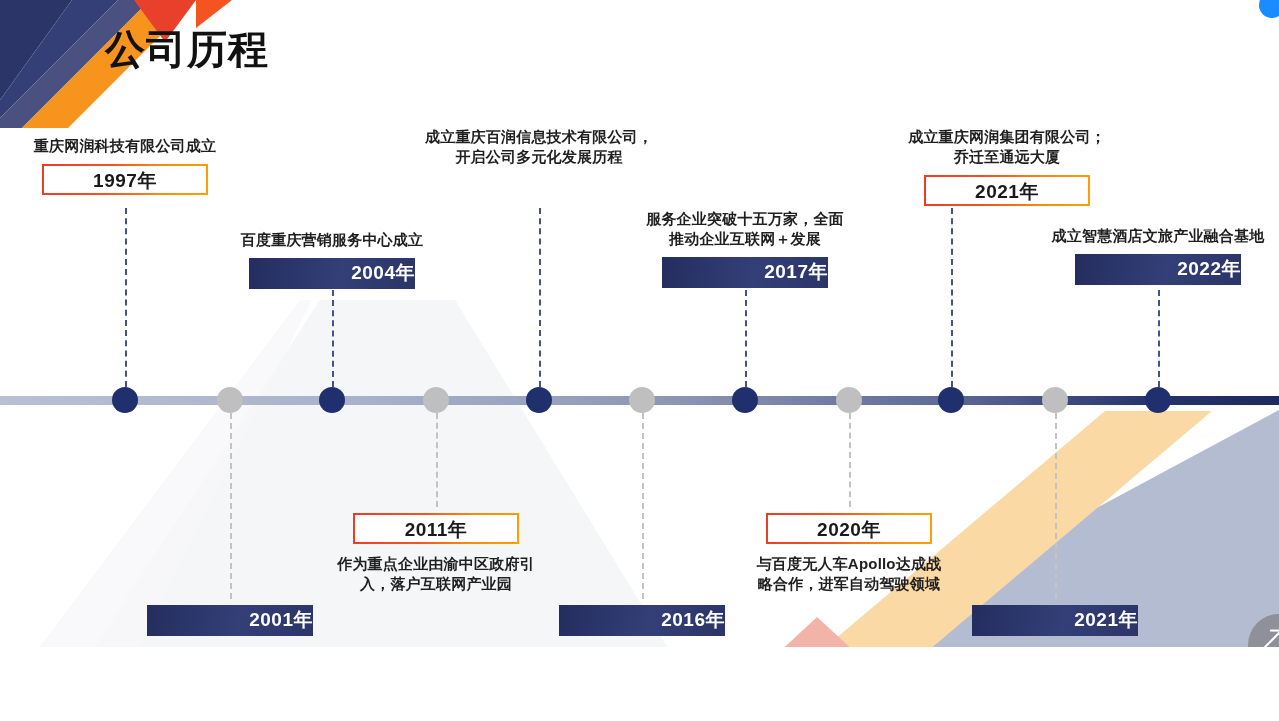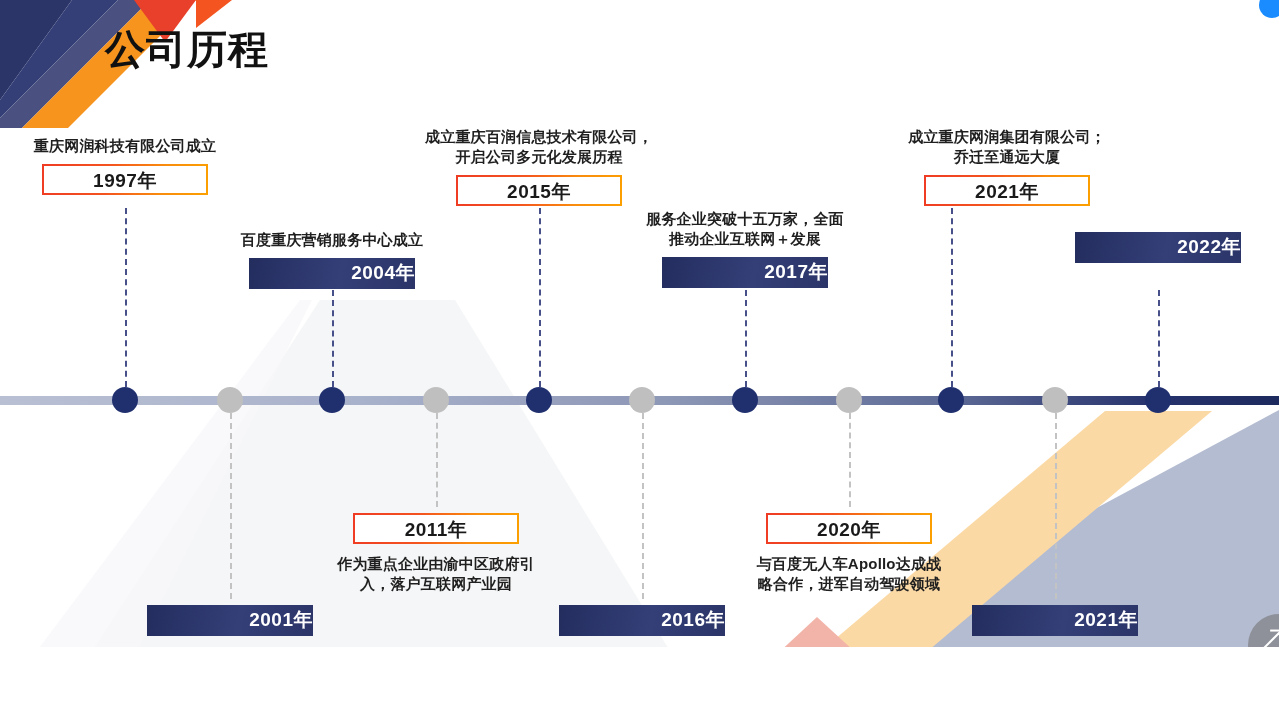--- a/index.html
+++ b/index.html
@@ -147,21 +147,20 @@
       <div class="entry" style="left: 436px; top: 507px;">
         <div class="year-box outline">2011年</div>
         <div class="caption below">作为重点企业由渝中区政府引
 入，落户互联网产业园</div>
       </div>
       <div class="connector navy" style="left: 539px; top: 208px; height: 179px;"></div>
       <div class="dot navy" style="left: 539px;"></div>
       <div class="entry" style="left: 539px; top: 127px;">
         <div class="caption above">成立重庆百润信息技术有限公司，
 开启公司多元化发展历程</div>
-        <div class="year-box outline">2015年</div>
       </div>
       <div class="connector gray" style="left: 642px; top: 413px; height: 186px;"></div>
       <div class="dot gray" style="left: 642px;"></div>
       <div class="entry" style="left: 642px; top: 599px;">
         <div class="year-box filled">2016年</div>
       </div>
       <div class="connector navy" style="left: 745px; top: 290px; height: 97px;"></div>
       <div class="dot navy" style="left: 745px;"></div>
       <div class="entry" style="left: 745px; top: 209px;">
         <div class="caption above">服务企业突破十五万家，全面
@@ -183,20 +182,21 @@
         <div class="year-box outline">2021年</div>
       </div>
       <div class="connector gray" style="left: 1055px; top: 413px; height: 186px;"></div>
       <div class="dot gray" style="left: 1055px;"></div>
       <div class="entry" style="left: 1055px; top: 599px;">
         <div class="year-box filled">2021年</div>
       </div>
       <div class="connector navy" style="left: 1158px; top: 290px; height: 97px;"></div>
       <div class="dot navy" style="left: 1158px;"></div>
       <div class="entry" style="left: 1158px; top: 226px;">
+        <div class="caption above">成立智慧酒店文旅产业融合基地</div>
         <div class="year-box filled">2022年</div>
       </div>
     </div>
 
   <div id="top-right-dot"></div>
   <div id="scroll-top-button">
     <div class="arrow"></div>
   </div>
 
 </div>

